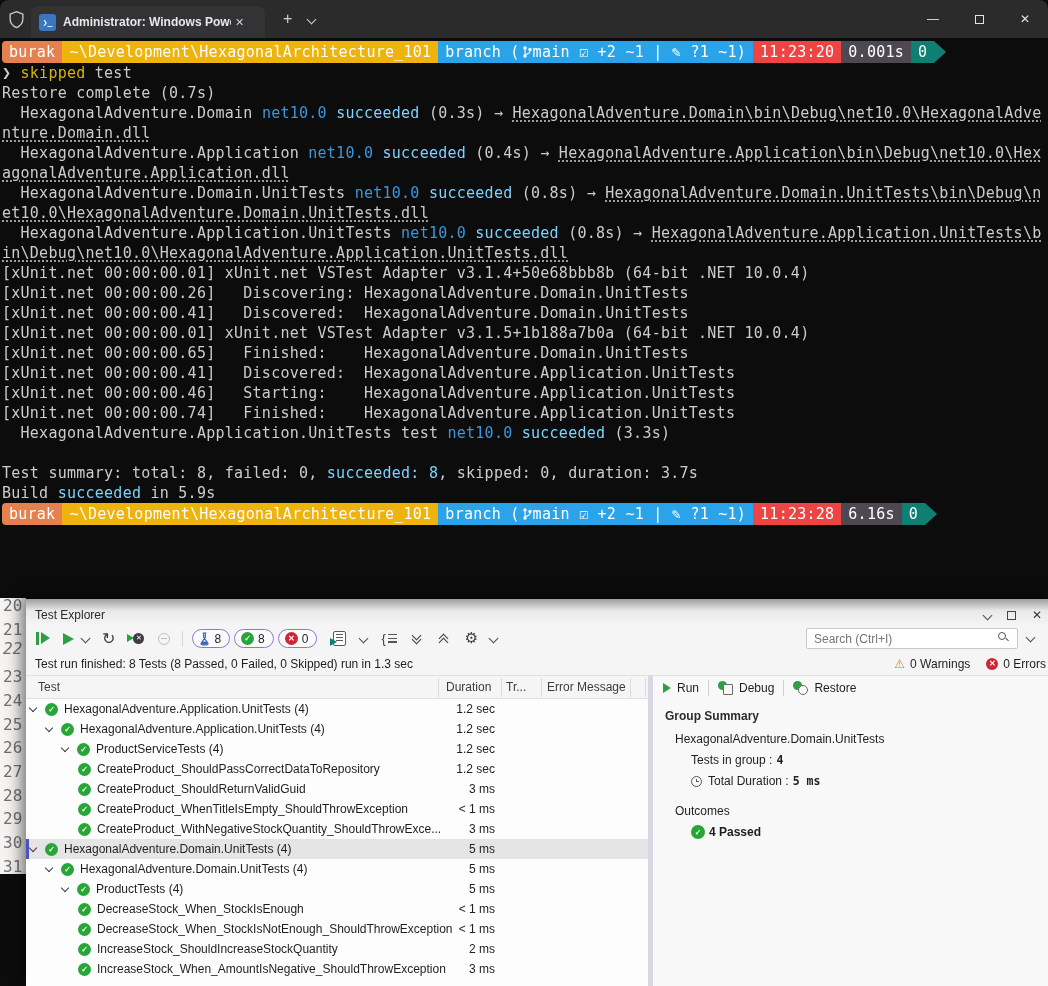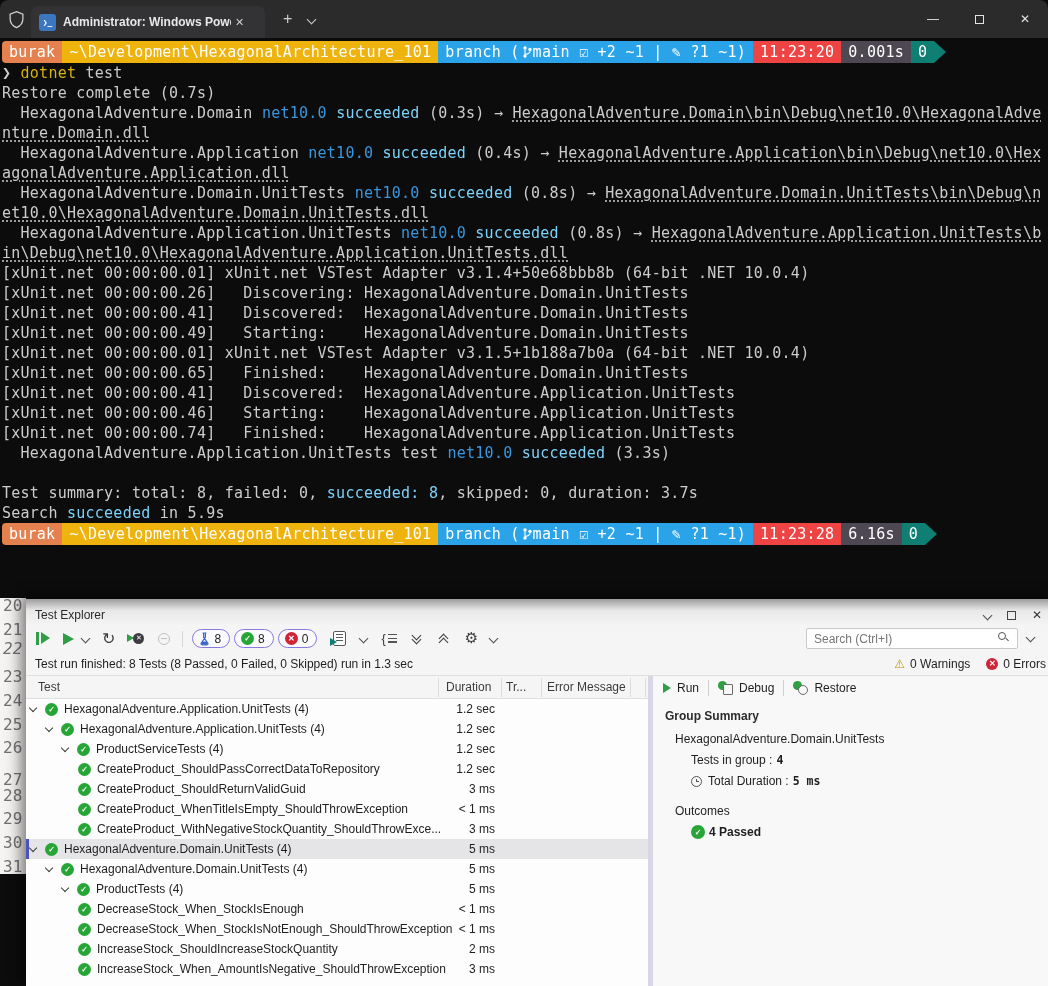--- a/index.html
+++ b/index.html
@@ -196,43 +196,42 @@
               <circle cx="8" cy="4.5" r="1.7" fill="#fff"></circle>
               <path d="M3 4.5 v5 M8 6.2 c0 2.3 -2.5 2.6 -5 3.4" stroke="#fff" stroke-width="1.1" fill="none"></path>
             </svg><span>main ☑ +2 ~1 | ✎ ?1 ~1)</span></span>
         <span class="pseg p-time">11:23:20</span>
         <span class="pseg p-dur">0.001s</span>
         <span class="pseg p-exit">0</span>
         <span class="p-arrow"></span>
       </div>
 
       <div id="term-out">
-          <div class="term-line"><span class="seg-d">❯ </span><span class="seg-y">dotnet</span><span class="seg-d"> test</span></div>
+          <div class="term-line"><span class="seg-d">❯ </span><span class="seg-y">skipped</span><span class="seg-d"> test</span></div>
           <div class="term-line"><span class="seg-d">Restore complete (0.7s)</span></div>
           <div class="term-line"><span class="seg-d">  HexagonalAdventure.Domain </span><span class="seg-c">net10.0</span><span class="seg-d"> </span><span class="seg-g">succeeded</span><span class="seg-d"> (0.3s) → </span><span class="seg-u">HexagonalAdventure.Domain\bin\Debug\net10.0\HexagonalAdve</span></div>
           <div class="term-line"><span class="seg-u">nture.Domain.dll</span></div>
           <div class="term-line"><span class="seg-d">  HexagonalAdventure.Application </span><span class="seg-c">net10.0</span><span class="seg-d"> </span><span class="seg-g">succeeded</span><span class="seg-d"> (0.4s) → </span><span class="seg-u">HexagonalAdventure.Application\bin\Debug\net10.0\Hex</span></div>
           <div class="term-line"><span class="seg-u">agonalAdventure.Application.dll</span></div>
           <div class="term-line"><span class="seg-d">  HexagonalAdventure.Domain.UnitTests </span><span class="seg-c">net10.0</span><span class="seg-d"> </span><span class="seg-g">succeeded</span><span class="seg-d"> (0.8s) → </span><span class="seg-u">HexagonalAdventure.Domain.UnitTests\bin\Debug\n</span></div>
           <div class="term-line"><span class="seg-u">et10.0\HexagonalAdventure.Domain.UnitTests.dll</span></div>
           <div class="term-line"><span class="seg-d">  HexagonalAdventure.Application.UnitTests </span><span class="seg-c">net10.0</span><span class="seg-d"> </span><span class="seg-g">succeeded</span><span class="seg-d"> (0.8s) → </span><span class="seg-u">HexagonalAdventure.Application.UnitTests\b</span></div>
           <div class="term-line"><span class="seg-u">in\Debug\net10.0\HexagonalAdventure.Application.UnitTests.dll</span></div>
           <div class="term-line"><span class="seg-d">[xUnit.net 00:00:00.01] xUnit.net VSTest Adapter v3.1.4+50e68bbb8b (64-bit .NET 10.0.4)</span></div>
           <div class="term-line"><span class="seg-d">[xUnit.net 00:00:00.26]   Discovering: HexagonalAdventure.Domain.UnitTests</span></div>
           <div class="term-line"><span class="seg-d">[xUnit.net 00:00:00.41]   Discovered:  HexagonalAdventure.Domain.UnitTests</span></div>
-          <div class="term-line"><span class="seg-d">[xUnit.net 00:00:00.49]   Starting:    HexagonalAdventure.Domain.UnitTests</span></div>
           <div class="term-line"><span class="seg-d">[xUnit.net 00:00:00.01] xUnit.net VSTest Adapter v3.1.5+1b188a7b0a (64-bit .NET 10.0.4)</span></div>
           <div class="term-line"><span class="seg-d">[xUnit.net 00:00:00.65]   Finished:    HexagonalAdventure.Domain.UnitTests</span></div>
           <div class="term-line"><span class="seg-d">[xUnit.net 00:00:00.41]   Discovered:  HexagonalAdventure.Application.UnitTests</span></div>
           <div class="term-line"><span class="seg-d">[xUnit.net 00:00:00.46]   Starting:    HexagonalAdventure.Application.UnitTests</span></div>
           <div class="term-line"><span class="seg-d">[xUnit.net 00:00:00.74]   Finished:    HexagonalAdventure.Application.UnitTests</span></div>
           <div class="term-line"><span class="seg-d">  HexagonalAdventure.Application.UnitTests test </span><span class="seg-c">net10.0</span><span class="seg-d"> </span><span class="seg-g">succeeded</span><span class="seg-d"> (3.3s)</span></div>
           <div class="term-line">&nbsp;</div>
           <div class="term-line"><span class="seg-d">Test summary: total: 8, failed: 0, </span><span class="seg-g">succeeded: 8</span><span class="seg-d">, skipped: 0, duration: 3.7s</span></div>
-          <div class="term-line"><span class="seg-d">Search </span><span class="seg-g">succeeded</span><span class="seg-d"> in 5.9s</span></div>
+          <div class="term-line"><span class="seg-d">Build </span><span class="seg-g">succeeded</span><span class="seg-d"> in 5.9s</span></div>
         </div>
 
       <div class="promptline">
         <span class="pseg p-user">burak</span>
         <span class="pseg p-path">~\Development\HexagonalArchitecture_101</span>
         <span class="pseg p-git"><span>branch (</span><svg class="git-svg" width="10" height="14" viewBox="0 0 10 14">
               <circle cx="3" cy="3" r="1.7" fill="#fff"></circle>
               <circle cx="3" cy="11" r="1.7" fill="#fff"></circle>
               <circle cx="8" cy="4.5" r="1.7" fill="#fff"></circle>
               <path d="M3 4.5 v5 M8 6.2 c0 2.3 -2.5 2.6 -5 3.4" stroke="#fff" stroke-width="1.1" fill="none"></path>
@@ -246,21 +245,21 @@
   </div>
 
   <div class="editor-strip" id="line-nums">
       <div class="lnum" style="top: -4px;">20</div>
       <div class="lnum" style="top: 19.7px;">21</div>
       <div class="lnum" style="top: 39px; font-style: italic;">22</div>
       <div class="lnum" style="top: 67.1px;">23</div>
       <div class="lnum" style="top: 90.8px;">24</div>
       <div class="lnum" style="top: 114.5px;">25</div>
       <div class="lnum" style="top: 138.2px;">26</div>
-      <div class="lnum" style="top: 161.9px; margin-top: 8px;">27</div>
+      <div class="lnum" style="top: 161.9px;">27</div>
       <div class="lnum" style="top: 185.6px;">28</div>
       <div class="lnum" style="top: 209.3px;">29</div>
       <div class="lnum" style="top: 233px;">30</div>
       <div class="lnum" style="top: 256.7px;">31</div>
       <div class="lnum" style="top: 280.4px;">32</div>
       <div class="lnum" style="top: 304.1px;">33</div>
       <div class="lnum" style="top: 327.8px;">34</div>
       <div class="lnum" style="top: 351.5px; font-family: Liberation Mono, monospace;">35</div>
       <div class="lnum" style="top: 375.2px;">36</div>
     </div>

